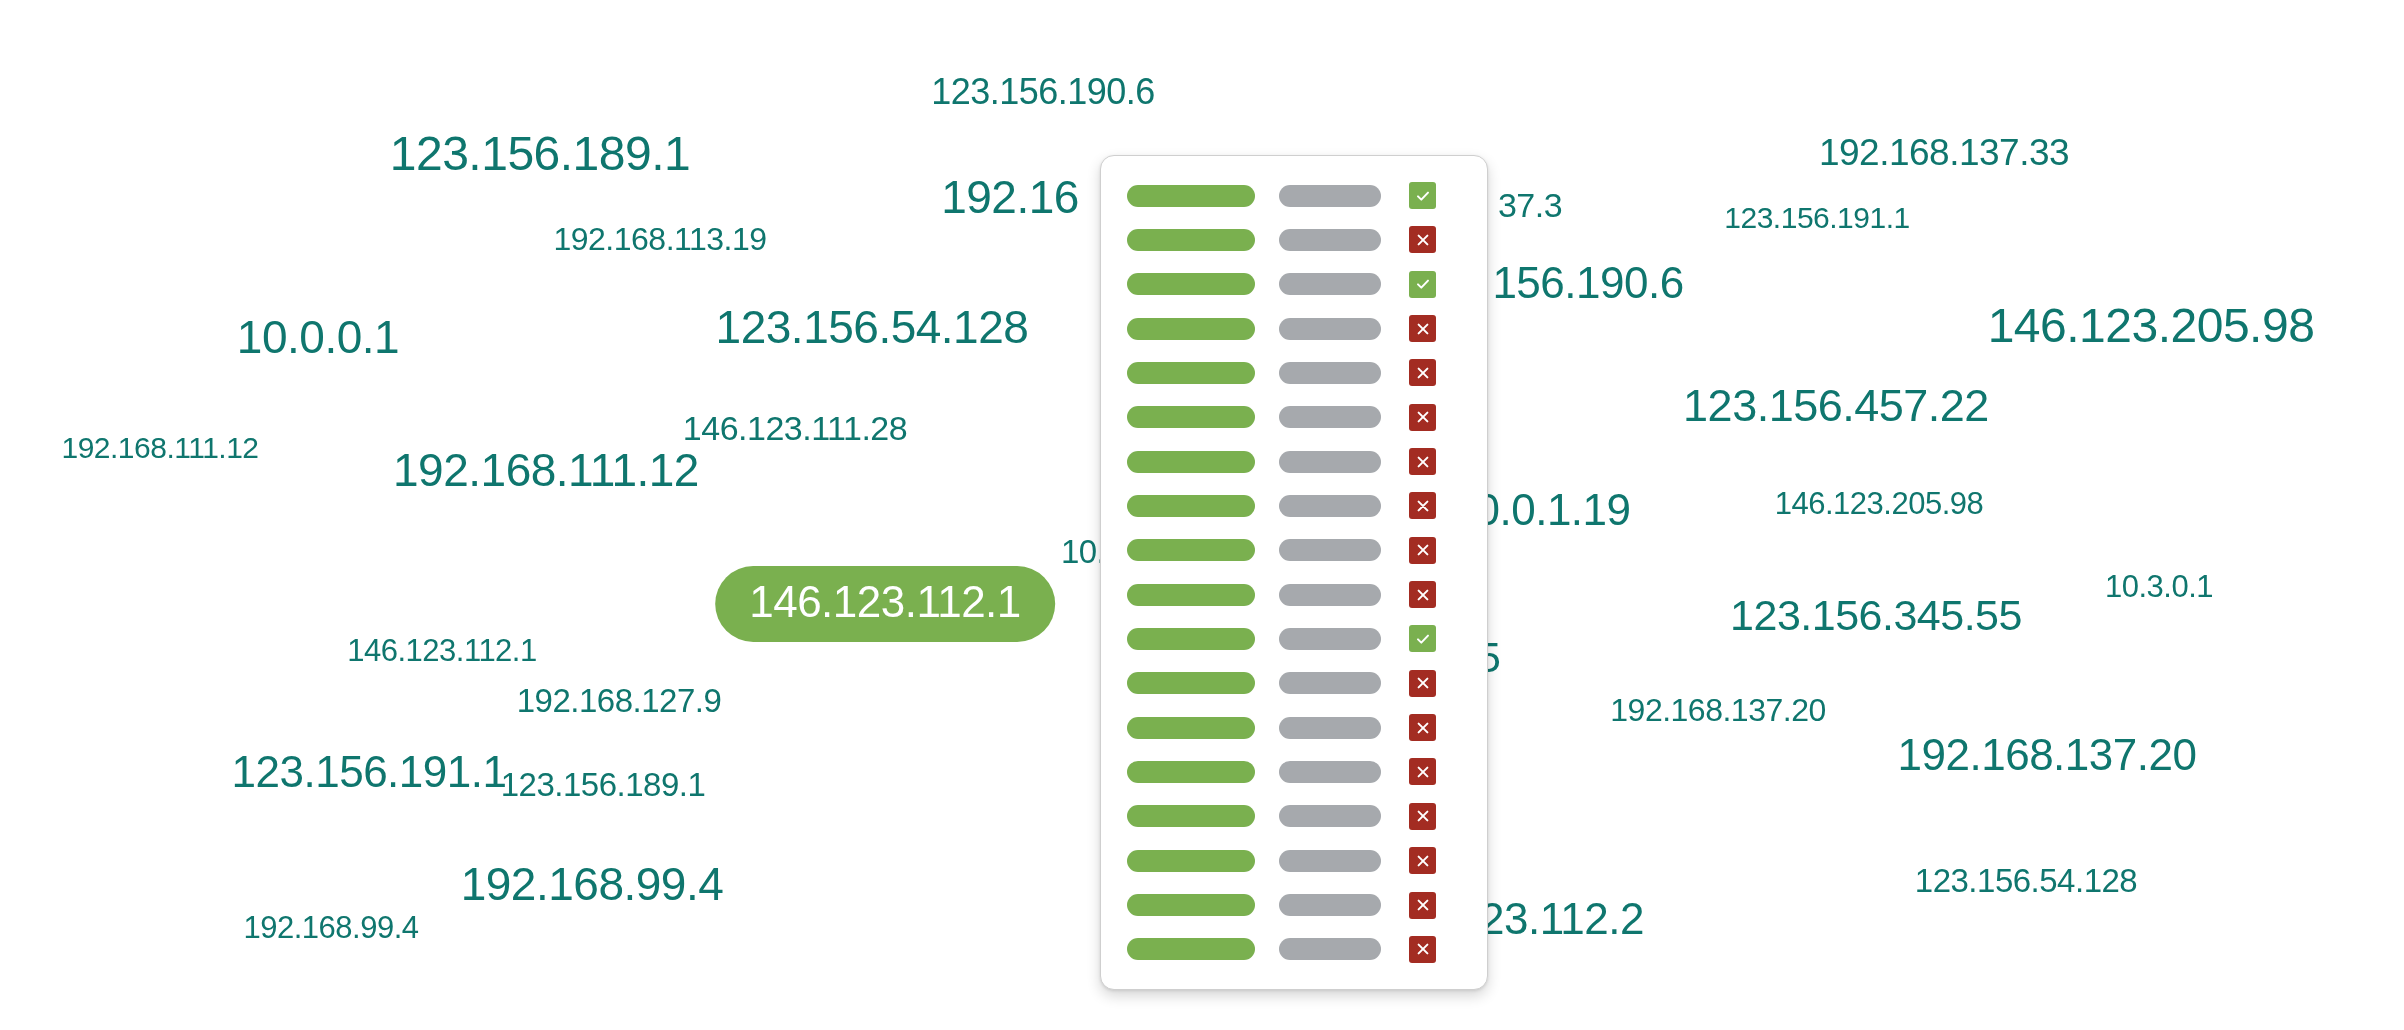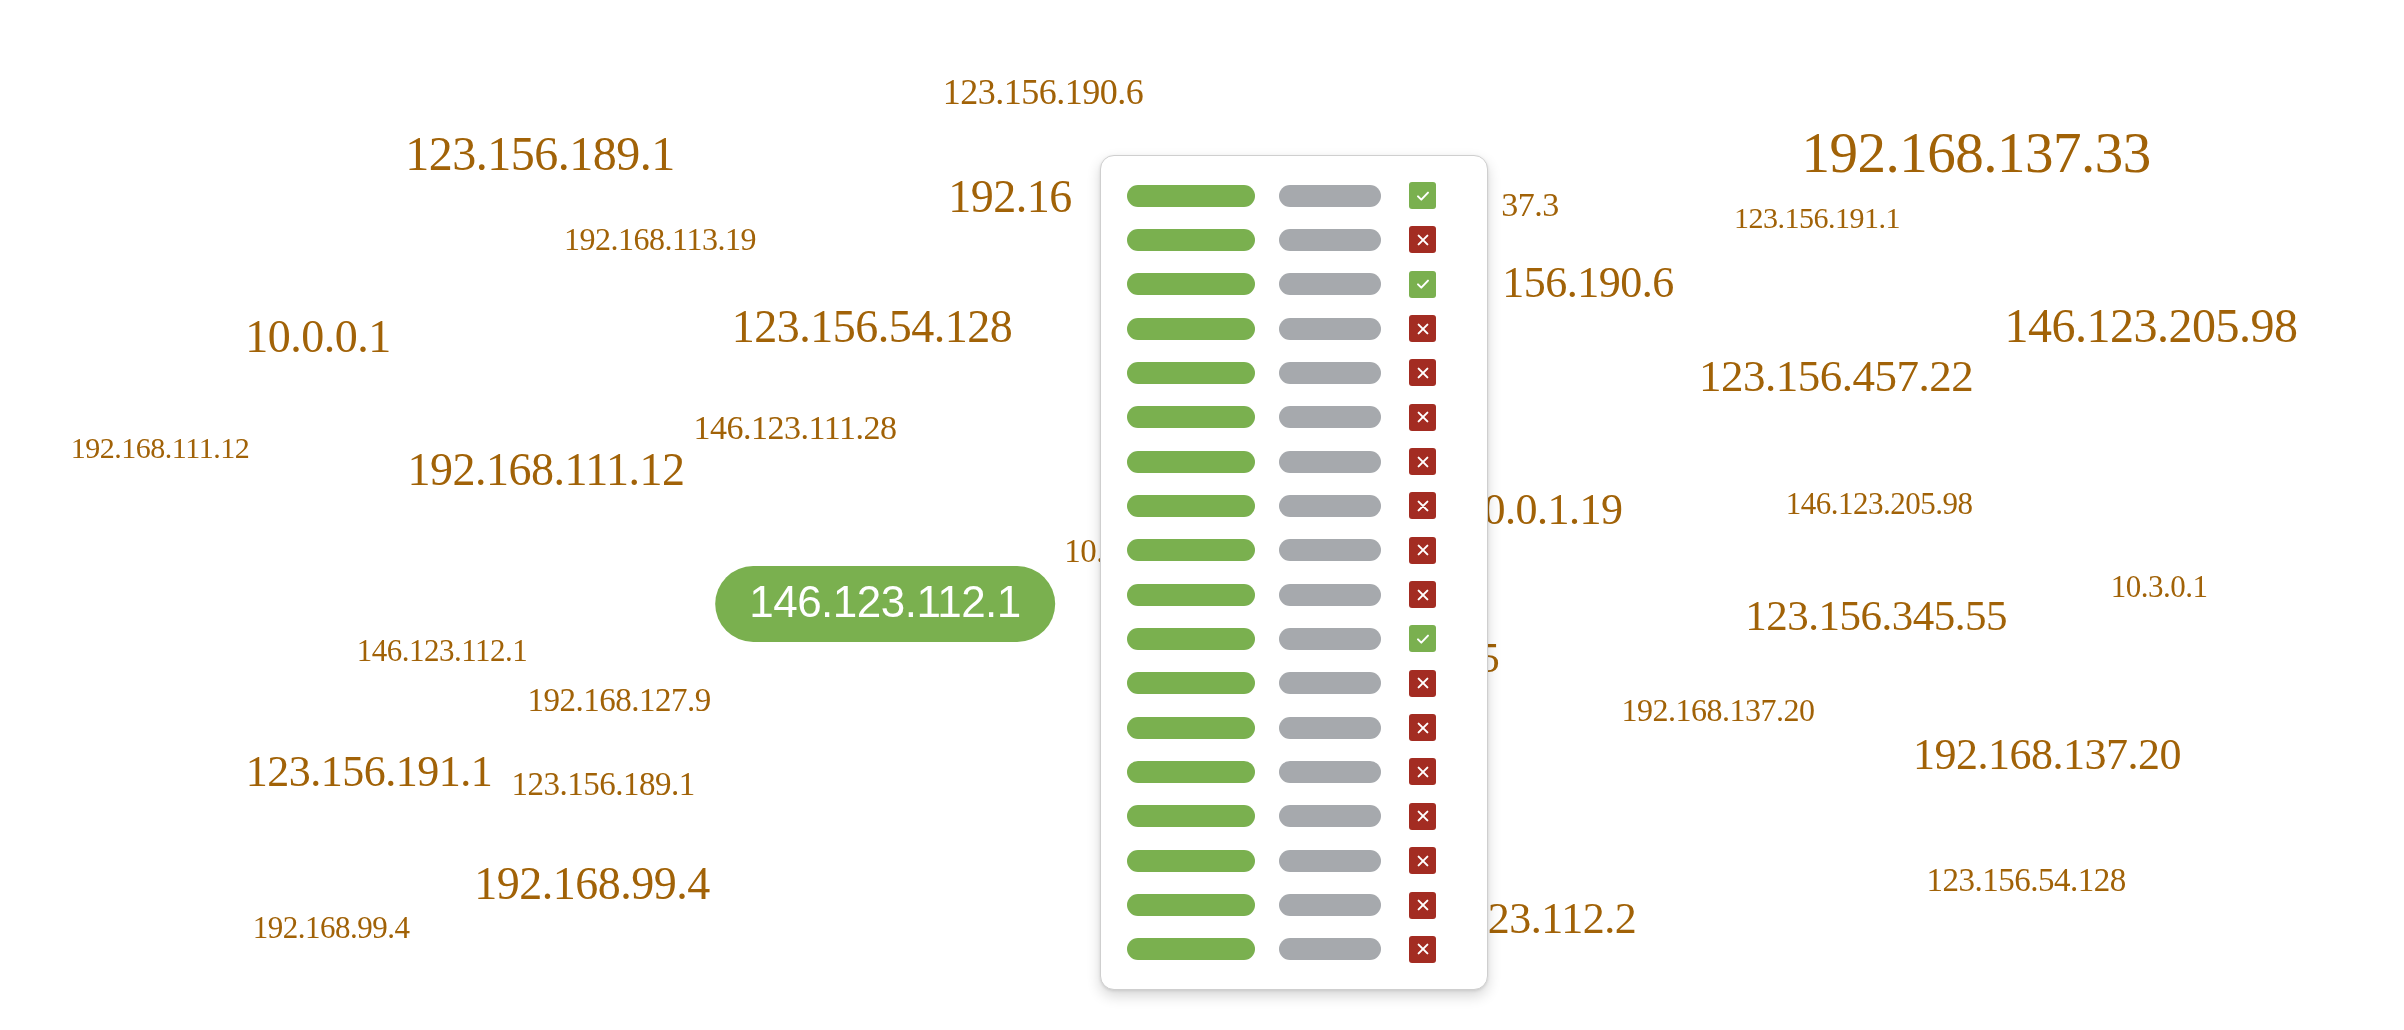--- a/index.html
+++ b/index.html
@@ -20,23 +20,23 @@
   }
 
   
   .cloud-layer {
     position: absolute;
     inset: 0;
     z-index: 1;
   }
   .ip-label {
     position: absolute;
-    color: #a16207;
+    color: #0f766e;
     white-space: nowrap;
-    font-family: Liberation Serif, serif;
+    font-family: Liberation Sans, sans-serif;
     font-weight: 400;
     letter-spacing: -0.5px;
     line-height: 1;
     transform: translate(-50%, -50%);
     user-select: none;
   }
 
   
   .ip-pill {
     position: absolute;
@@ -104,30 +104,30 @@
   .status-fail { background: #a32c22; }
 </style>
 </head>
 <body>
 
 <div id="stage">
 
   <div class="cloud-layer" id="cloud-layer">
       <div class="ip-label" style="left: 1043px; top: 92px; font-size: 36px;">123.156.190.6</div>
       <div class="ip-label" style="left: 540px; top: 154px; font-size: 48px;">123.156.189.1</div>
-      <div class="ip-label" style="left: 1944px; top: 152px; font-size: 57px; margin-left: 32px;">192.168.137.33</div>
+      <div class="ip-label" style="left: 1944px; top: 152px; font-size: 37px;">192.168.137.33</div>
       <div class="ip-label" style="left: 1010px; top: 197px; font-size: 46px;">192.16</div>
       <div class="ip-label" style="left: 1530px; top: 205px; font-size: 34px;">37.3</div>
       <div class="ip-label" style="left: 1817px; top: 218px; font-size: 30px;">123.156.191.1</div>
       <div class="ip-label" style="left: 660px; top: 239px; font-size: 32px;">192.168.113.19</div>
       <div class="ip-label" style="left: 1588px; top: 283px; font-size: 44px;">156.190.6</div>
       <div class="ip-label" style="left: 318px; top: 337px; font-size: 46px;">10.0.0.1</div>
       <div class="ip-label" style="left: 872px; top: 327px; font-size: 46px;">123.156.54.128</div>
       <div class="ip-label" style="left: 2151px; top: 326px; font-size: 48px;">146.123.205.98</div>
-      <div class="ip-label" style="left: 1836px; top: 376px; font-size: 45px;">123.156.457.22</div>
+      <div class="ip-label" style="left: 1836px; top: 405px; font-size: 45px;">123.156.457.22</div>
       <div class="ip-label" style="left: 160px; top: 448px; font-size: 30px;">192.168.111.12</div>
       <div class="ip-label" style="left: 546px; top: 470px; font-size: 46px;">192.168.111.12</div>
       <div class="ip-label" style="left: 795px; top: 428px; font-size: 34px;">146.123.111.28</div>
       <div class="ip-label" style="left: 1879px; top: 503px; font-size: 31px;">146.123.205.98</div>
       <div class="ip-label" style="left: 1553px; top: 510px; font-size: 44px;">0.0.1.19</div>
       <div class="ip-label" style="left: 2159px; top: 538px; font-size: 31px; margin-top: 48px;">10.3.0.1</div>
       <div class="ip-label" style="left: 1092px; top: 551px; font-size: 33px;">10.0</div>
       <div class="ip-label" style="left: 1876px; top: 615px; font-size: 43px;">123.156.345.55</div>
       <div class="ip-label" style="left: 442px; top: 650px; font-size: 31px;">146.123.112.1</div>
       <div class="ip-label" style="left: 1489px; top: 658px; font-size: 42px;">5</div>

